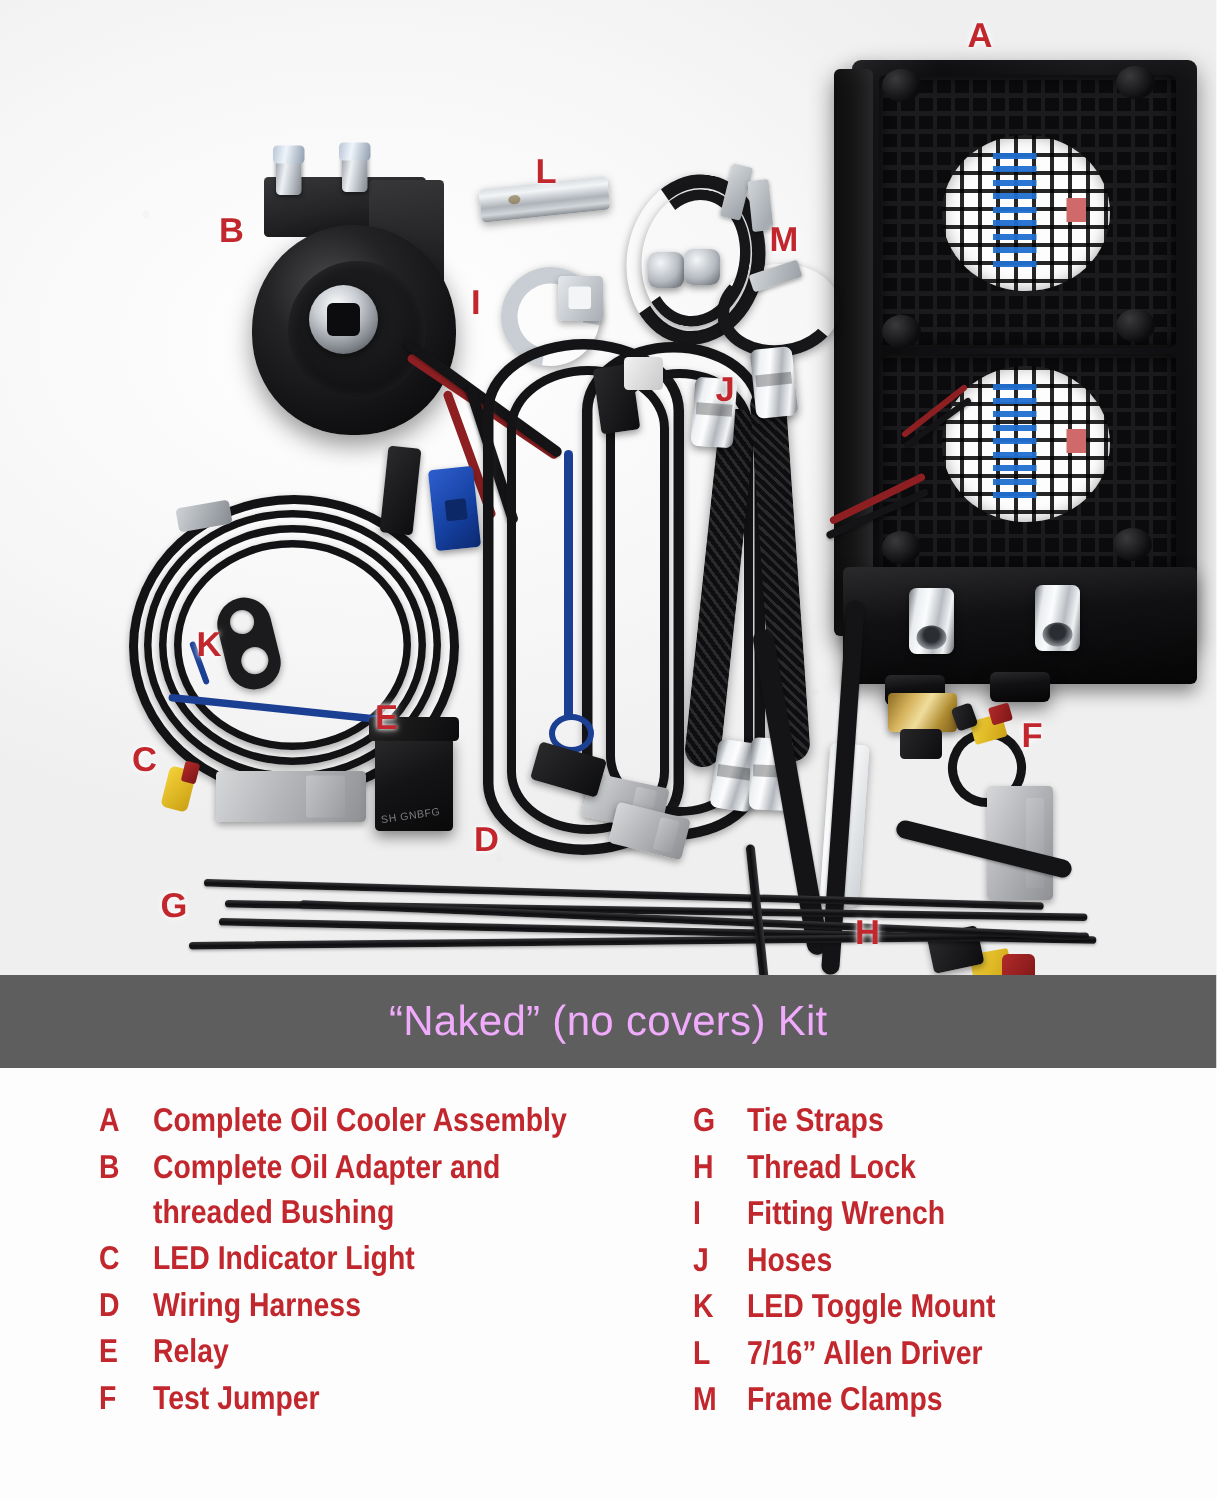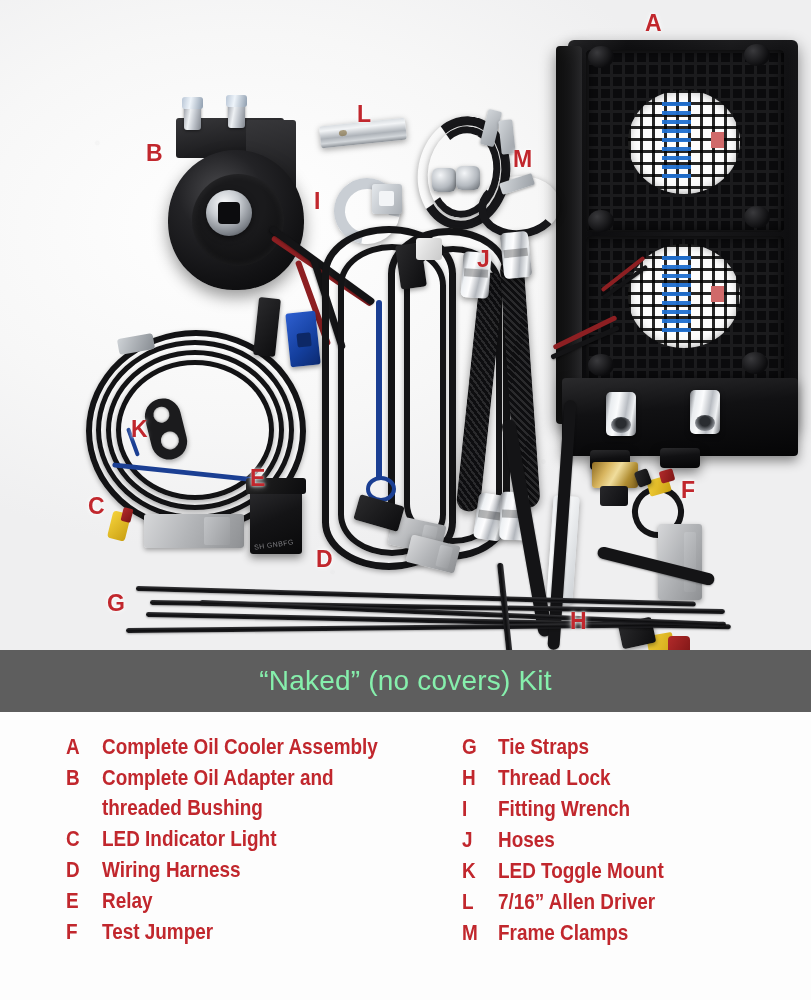--- a/index.html
+++ b/index.html
@@ -364,21 +364,21 @@
   .band {
     position: absolute;
     left: 0; top: 650px;
     width: 811px; height: 62px;
     background: #5e5e5e;
     display: flex;
     align-items: center;
     justify-content: center;
   }
   .band-title {
-    color: #86efac;
+    color: #f0abfc;
     font-size: 28px;
     font-weight: normal;
     letter-spacing: .2px;
     font-family: "Liberation Sans", sans-serif;
   }
 
   
   .legend {
     position: absolute;
     left: 0; top: 712px;

